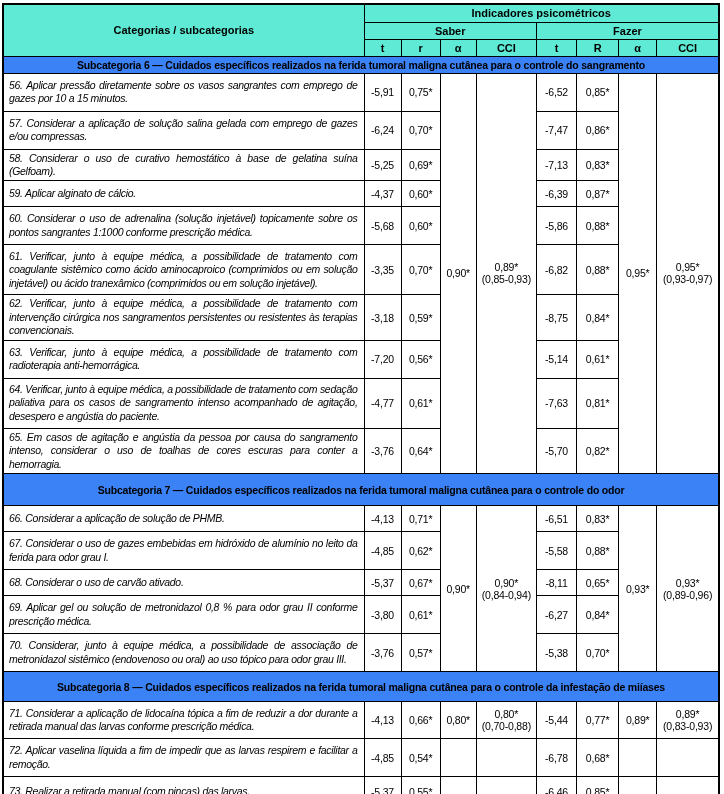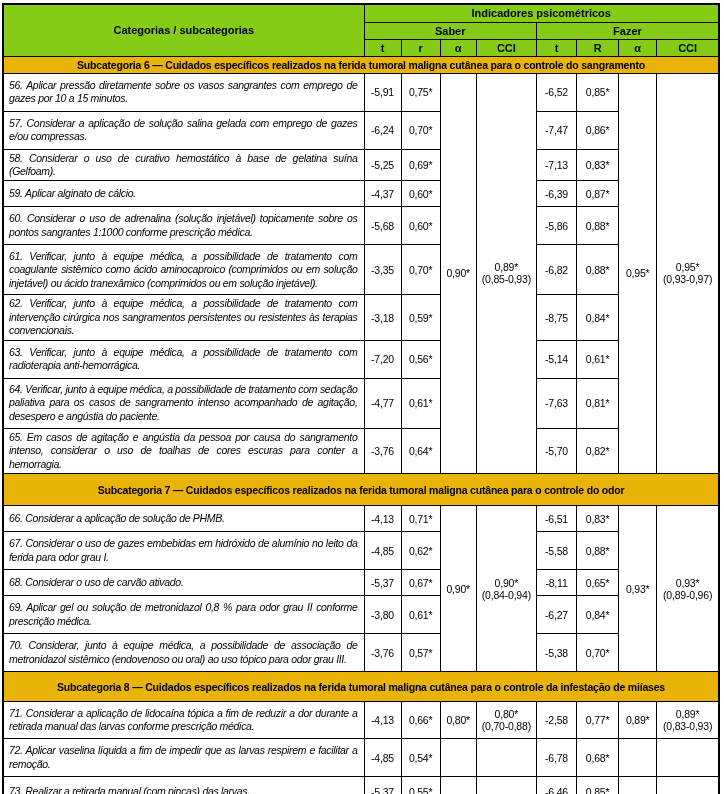--- a/index.html
+++ b/index.html
@@ -7,30 +7,30 @@
   table.ptable {
     width:718px;
     border-collapse:collapse;
     table-layout:fixed;
     border:2px solid #000;
     font-family:"Liberation Sans", sans-serif;
     color:#000;
   }
   .ptable th, .ptable td { border:1px solid #000; overflow:hidden; }
   .ptable thead th {
-    background:#84cc16;
+    background:#5eead4;
     font-size:11px;
     font-weight:bold;
     text-align:center;
     vertical-align:middle;
     padding:1px 2px;
     margin-left:28px;
   }
   tr.subhead td {
-    background:#eab308;
+    background:#3b82f6;
     font-size:10.5px;
     font-weight:bold;
     text-align:center;
     vertical-align:middle;
     padding:2px 3px;
     letter-spacing:-0.2px;
   }
   td.desc {
     font-size:10.5px;
     text-align:justify;
@@ -225,21 +225,21 @@
     </tr>
     <tr style="height:37px">
       <td class="desc">71. Considerar a aplicação de lidocaína tópica a fim de reduzir a dor durante a retirada manual das larvas conforme prescrição médica.</td>
       <td class="num">-4,13</td>
       <td class="num">0,66*</td>
       <td class="num">0,80*</td>
       <td class="num">
         <span class="cci-line">0,80*</span>
         <span class="cci-line">(0,70-0,88)</span>
       </td>
-      <td class="num">-2,58</td>
+      <td class="num">-5,44</td>
       <td class="num">0,77*</td>
       <td class="num">0,89*</td>
       <td class="num">
         <span class="cci-line">0,89*</span>
         <span class="cci-line">(0,83-0,93)</span>
       </td>
     </tr>
     <tr style="height:38px">
       <td class="desc">72. Aplicar vaselina líquida a fim de impedir que as larvas respirem e facilitar a remoção.</td>
       <td class="num">-4,85</td>

